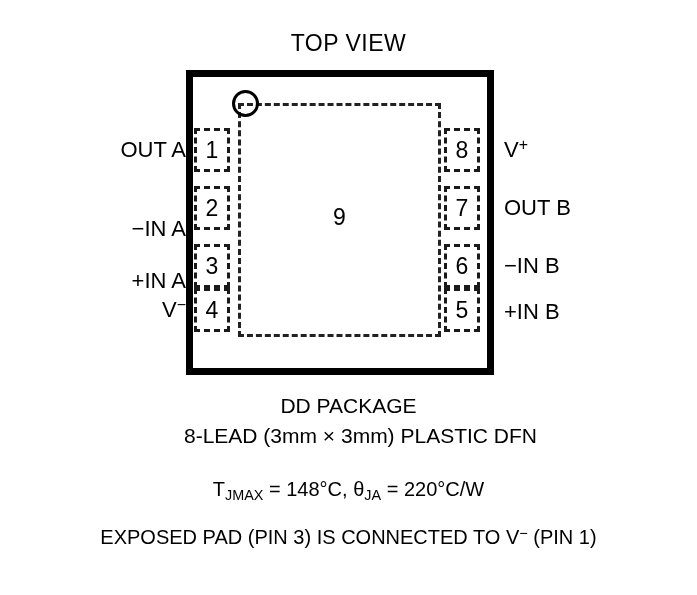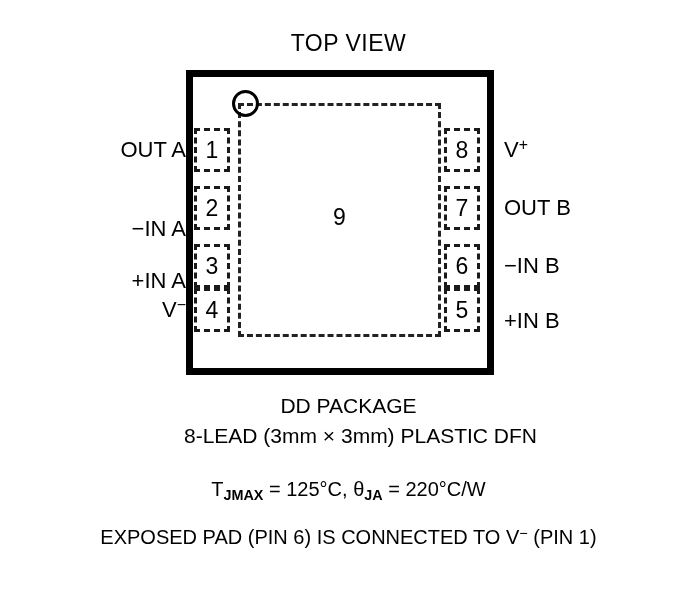--- a/index.html
+++ b/index.html
@@ -128,21 +128,20 @@
   }
   .caption.l1 { top: 395px; }
   .caption.l2 { top: 425px; margin-left: 12px; }
   .caption.l3 { top: 479px; font-size: 20px; }
   .caption.l4 { top: 527px; font-size: 20px; }
 
   .caption sub {
     font-size: 0.72em;
     vertical-align: -0.28em;
     line-height: 0;
-    font-weight: bold;
   }
   .caption sup {
     font-size: 0.72em;
     vertical-align: 0.42em;
     line-height: 0;
   }
 </style>
 </head>
 <body>
 
@@ -168,28 +167,28 @@
       <div class="pin-label left" style="top: 299px;"><span>V</span><sup>−</sup></div>
     </div>
   <div id="pins-right-layer">
       <div class="pin-pad right" style="top: 128px;">8</div>
       <div class="pin-label right" style="top: 139px;"><span>V</span><sup>+</sup></div>
       <div class="pin-pad right" style="top: 186px;">7</div>
       <div class="pin-label right" style="top: 197px;"><span>OUT B</span></div>
       <div class="pin-pad right" style="top: 244px;">6</div>
       <div class="pin-label right" style="top: 255px;"><span>−IN B</span></div>
       <div class="pin-pad right" style="top: 288px;">5</div>
-      <div class="pin-label right" style="top: 310px;"><span>+IN B</span></div>
+      <div class="pin-label right" style="top: 301px;"><span>+IN B</span></div>
     </div>
 
   <div class="caption l1">DD PACKAGE</div>
 
   <div class="caption l2">8-LEAD (3mm × 3mm) PLASTIC DFN</div>
 
   <div class="caption l3">
-    <span>T</span><sub>JMAX</sub><span> = 125°C, </span><span>θ</span><sub>JA</sub><span> = 220°C/W</span>
+    <span>T</span><sub>JMAX</sub><span> = 148°C, </span><span>θ</span><sub>JA</sub><span> = 220°C/W</span>
   </div>
 
   <div class="caption l4">
-    <span>EXPOSED PAD (PIN 6) IS CONNECTED TO V</span><sup>−</sup><span> (PIN 1)</span>
+    <span>EXPOSED PAD (PIN 3) IS CONNECTED TO V</span><sup>−</sup><span> (PIN 1)</span>
   </div>
 
 </div>
 
 </body></html>

